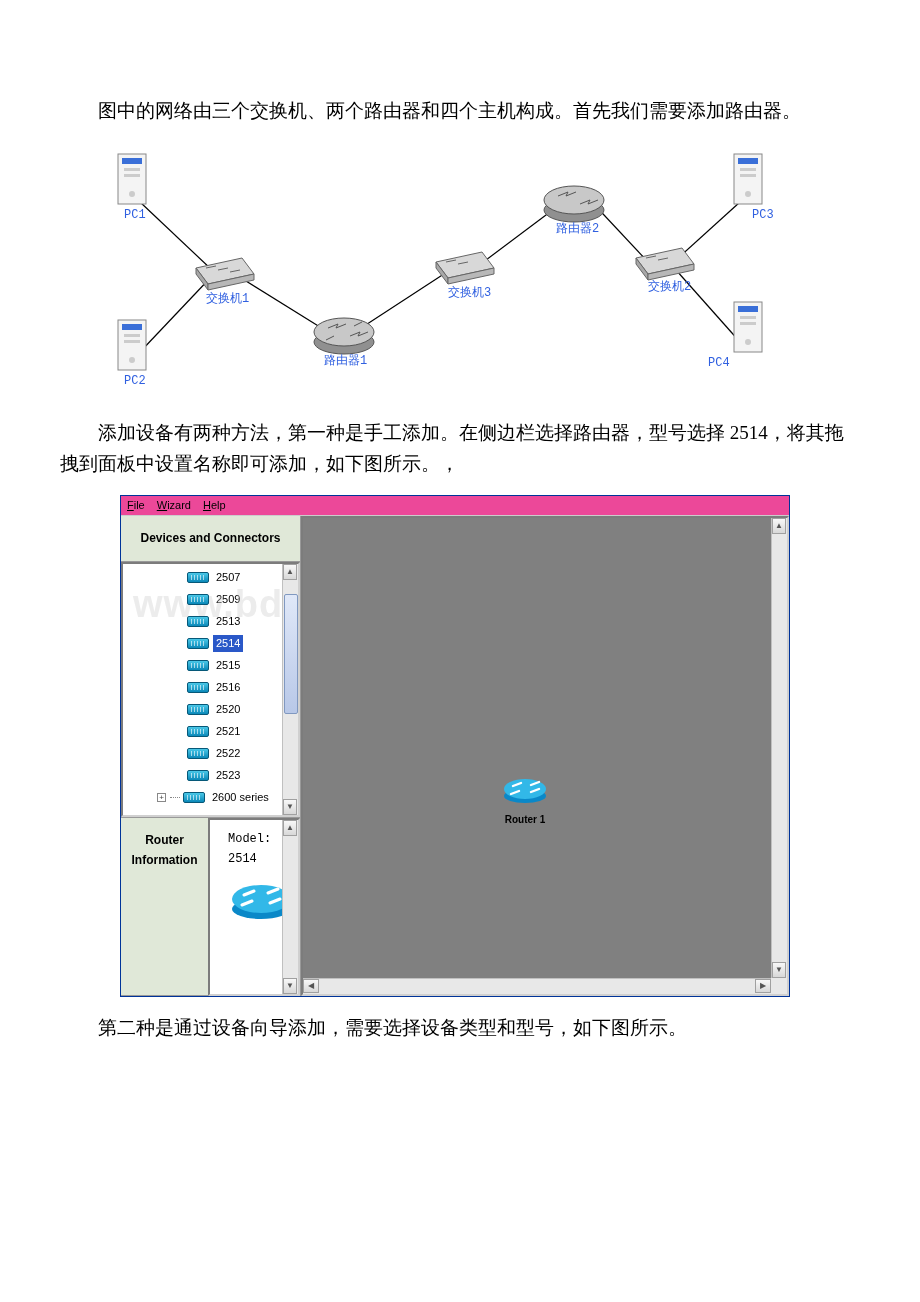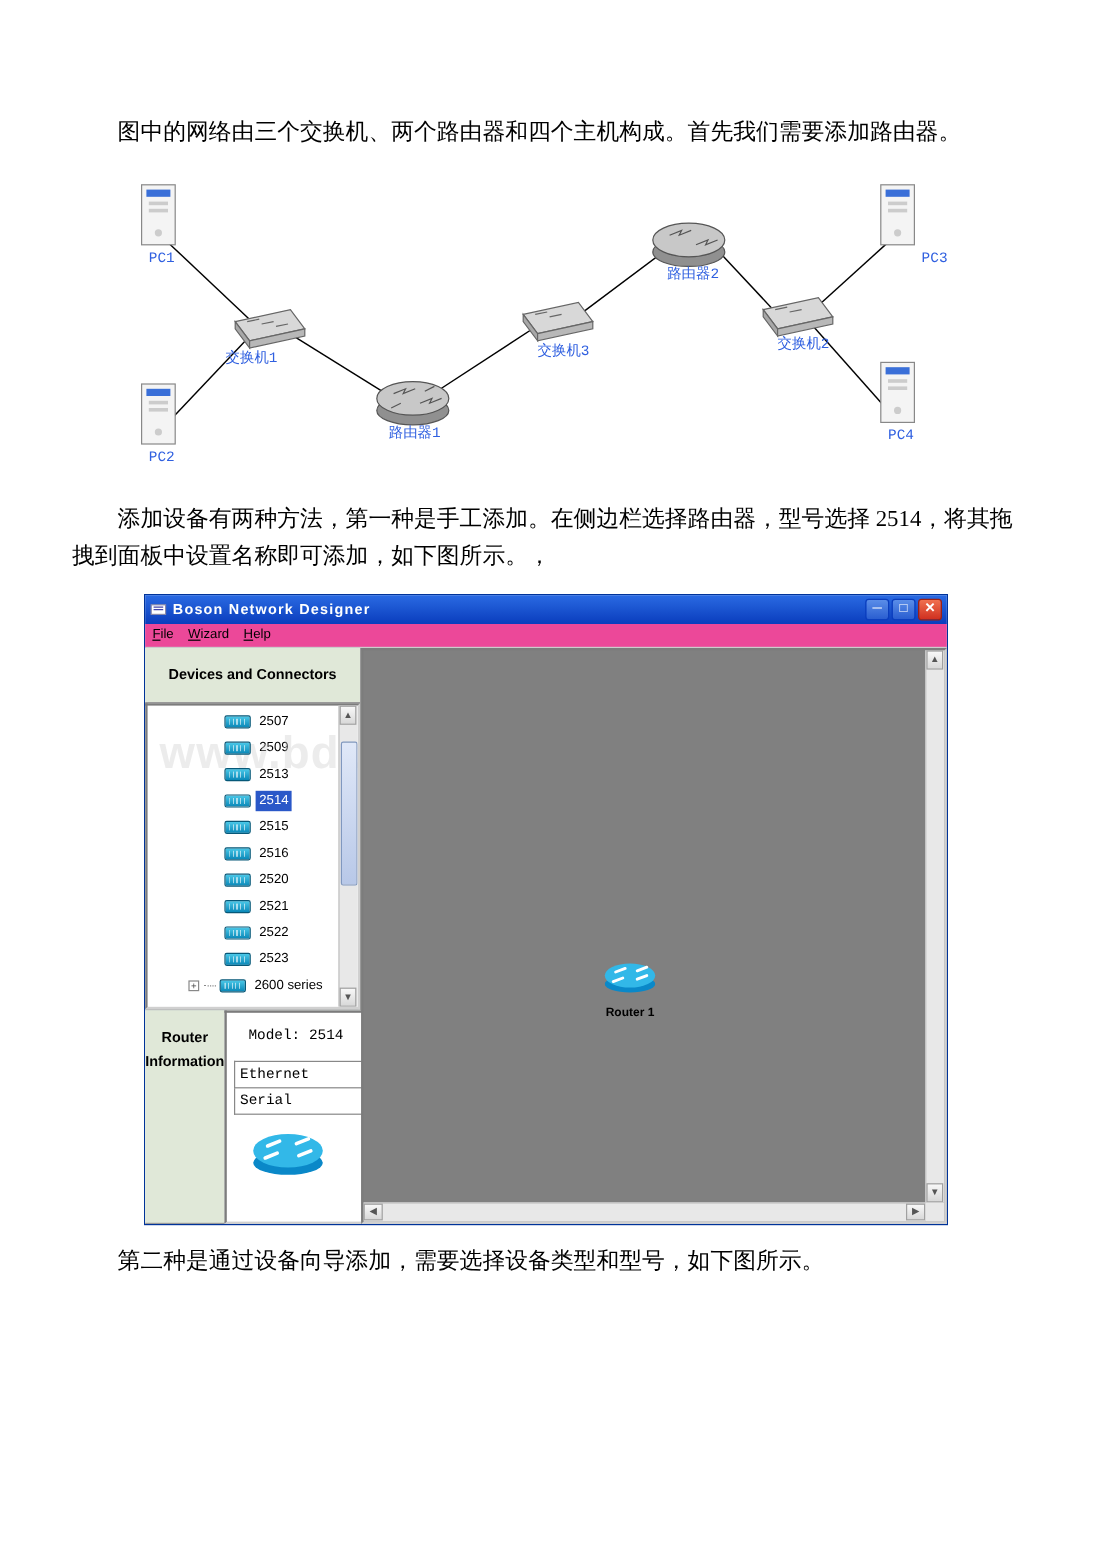--- a/index.html
+++ b/index.html
@@ -356,47 +356,32 @@
       <g transform="translate(444,40)">
         <ellipse cx="30" cy="28" rx="30" ry="12" fill="#909090" stroke="#555"></ellipse>
         <ellipse cx="30" cy="18" rx="30" ry="14" fill="#c8c8c8" stroke="#555"></ellipse>
         <path d="M14 14 L24 10 L22 14 L32 10 M36 22 L46 18 L44 22 L54 18" stroke="#555" fill="none"></path>
       </g>
     </g>
   </svg>
 
   <span class="node-label" style="left:24px; top:64px;">PC1</span>
   <span class="node-label" style="left:24px; top:230px;">PC2</span>
-  <span class="node-label" style="left:668px; top:64px;text-align:center;">PC3</span>
-  <span class="node-label" style="left:640px; top:212px;">PC4</span>
-  <span class="node-label" style="left:88px; top:148px;text-align:right;">交换机1</span>
+  <span class="node-label" style="left:652px; top:64px;text-align:center;">PC3</span>
+  <span class="node-label" style="left:608px; top:212px;">PC4</span>
+  <span class="node-label" style="left:106px; top:148px;text-align:right;">交换机1</span>
   <span class="node-label" style="left:548px; top:136px;">交换机2</span>
   <span class="node-label" style="left:348px; top:142px;">交换机3</span>
   <span class="node-label" style="left:224px; top:210px;">路由器1</span>
   <span class="node-label" style="left:456px; top:78px;">路由器2</span>
 </div>
 
 <p class="para">添加设备有两种方法，第一种是手工添加。在侧边栏选择路由器，型号选择 2514，将其拖拽到面板中设置名称即可添加，如下图所示。，</p>
 
 <div class="app-window">
-  <div class="titlebar">
-    <span class="titlebar-icon">
-      <svg width="14" height="14">
-          <rect x="1" y="3" width="12" height="8" fill="#fff" stroke="#88a"></rect>
-          <line x1="3" y1="5" x2="11" y2="5" stroke="#44a"></line>
-          <line x1="3" y1="7" x2="11" y2="7" stroke="#44a"></line>
-        </svg>
-    </span>
-    <span class="titlebar-text">Boson Network Designer</span>
-    <div class="win-buttons">
-      <div class="win-btn">─</div>
-      <div class="win-btn">□</div>
-      <div class="win-btn close">✕</div>
-    </div>
-  </div>
 
   <div class="menubar">
     <span class="menu-item"><u>F</u><span></span>ile</span>
     <span class="menu-item"><u>W</u>izard</span>
     <span class="menu-item"><u>H</u>elp</span>
   </div>
 
   <div class="app-body">
     <div class="side-panel">
       <div class="panel-header">Devices and Connectors</div>
@@ -454,32 +439,20 @@
           <div class="scroll-arrow">▲</div>
           <div class="scroll-thumb"></div>
           <div class="scroll-arrow" style="position:absolute;bottom:0;">▼</div>
         </div>
       </div>
 
       <div class="info-area">
         <div class="panel-header">Router Information</div>
         <div class="info-body">
           <div class="model-line">Model: 2514</div>
-          <table class="info-table">
-            <tbody>
-                <tr>
-              <td style="width:100px;">Ethernet</td>
-              <td style="width:30px;">2</td>
-            </tr>
-            <tr>
-              <td>Serial</td>
-              <td>2</td>
-            </tr>
-          </tbody>
-            </table>
           <div class="info-router-icon">
             <svg width="62" height="40">
               <ellipse cx="31" cy="28" rx="29" ry="10" fill="#0a88c8"></ellipse>
               <ellipse cx="31" cy="18" rx="29" ry="14" fill="#32b8e8"></ellipse>
               <path d="M14 14 L24 10 M22 20 L12 24 M38 12 L48 8 M40 22 L50 18" stroke="#fff" stroke-width="3" stroke-linecap="round"></path>
             </svg>
           </div>
           <div class="tree-scroll">
             <div class="scroll-arrow">▲</div>
             <div class="scroll-arrow" style="position:absolute;bottom:0;">▼</div>

